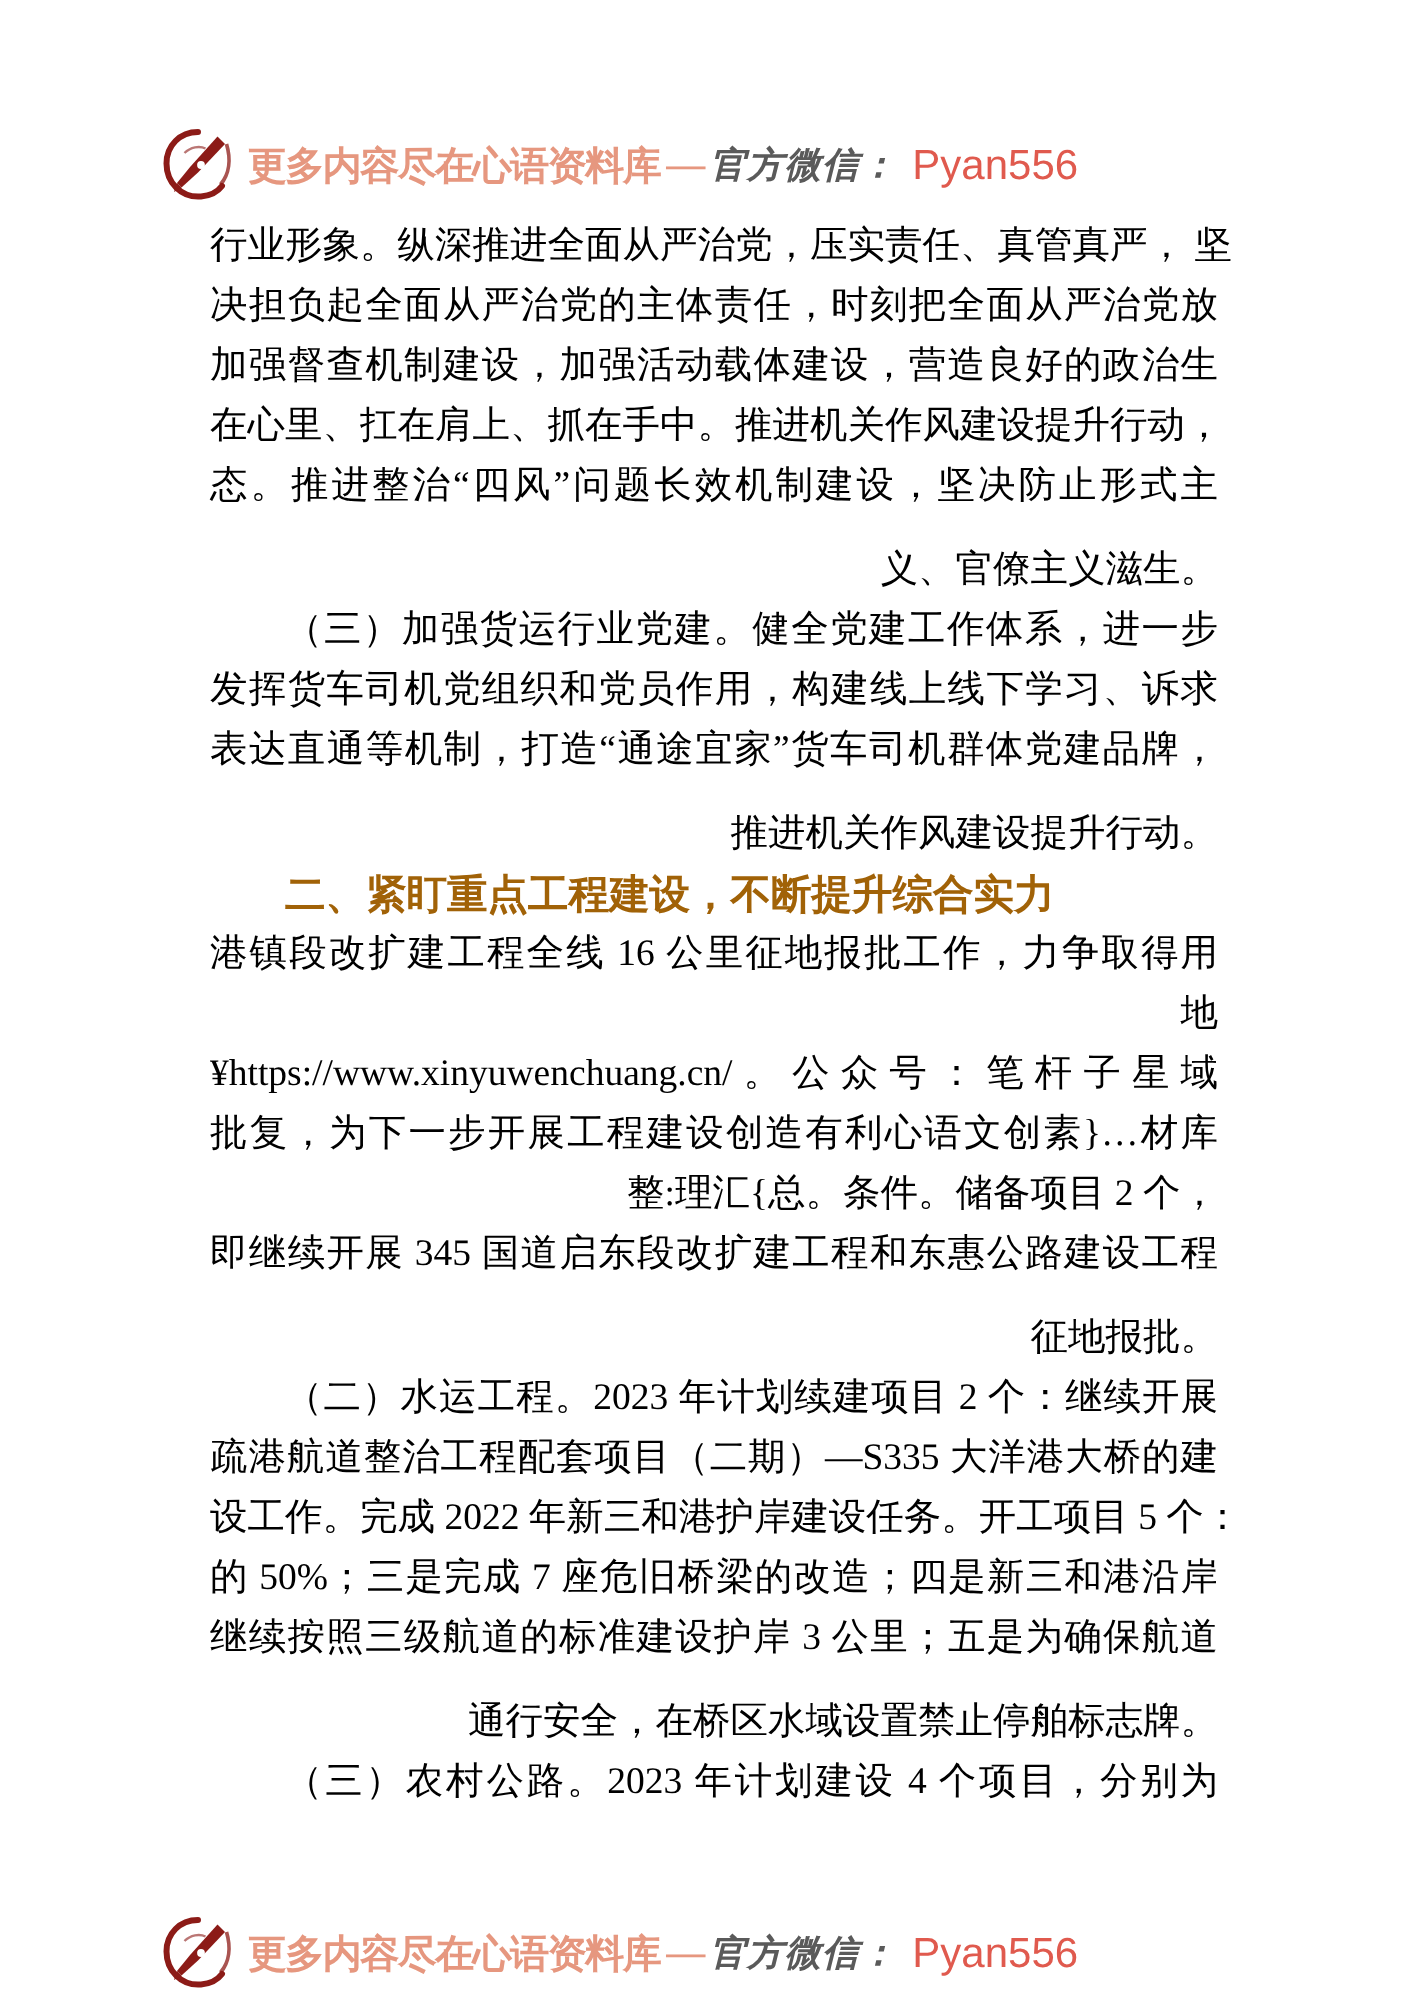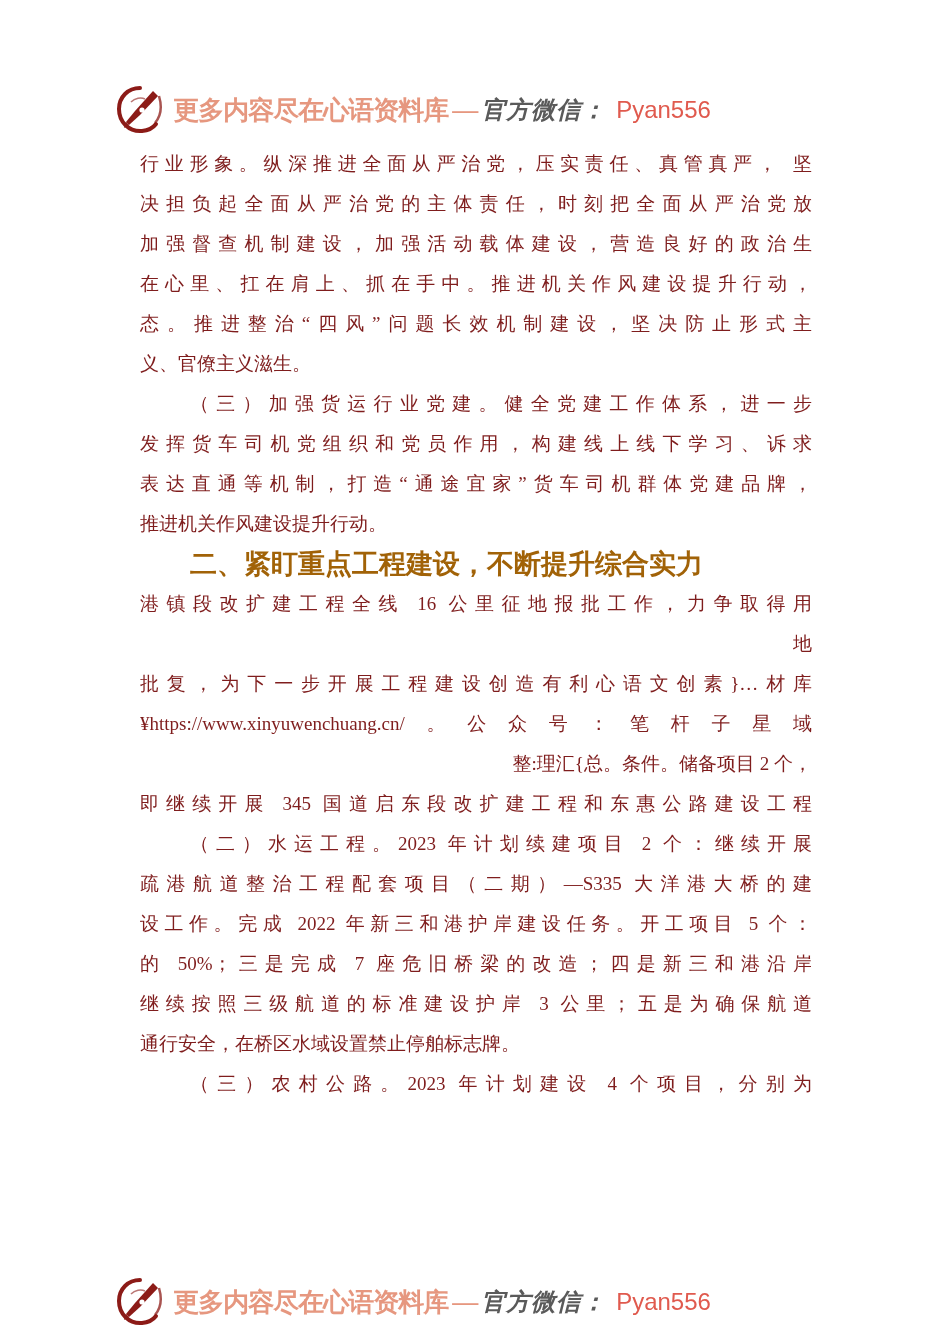--- a/index.html
+++ b/index.html
@@ -32,41 +32,41 @@
   .wm-label {
     font-family: Liberation Sans, sans-serif;
     font-style: italic;
     font-weight: bold;
     font-size: 24px;
     letter-spacing: 1px;
     white-space: nowrap;
   }
   .wm-id {
     font-family: "Liberation Sans", "DejaVu Sans", sans-serif;
-    font-size: 24px;
+    font-size: 28px;
     padding-left: 6px;
     white-space: nowrap;
   }
   
   .doc {
     position: absolute;
     top: 144px;
     left: 140px;
     width: 672px;
   }
   .line {
     font-family: "Liberation Serif", "DejaVu Serif", serif;
-    font-size: 19px;
+    font-size: 25px;
     line-height: 40px;
     height: 40px;
     white-space: nowrap;
-    color: #7f1d1d;
+    color: #000000;
   }
   .line.fill { text-align: justify; text-align-last: justify; }
-  .line.last { text-align: left; }
+  .line.last { text-align: right; margin-top: 16px; }
   .line.right { text-align: right; }
   .line.indent { padding-left: 50px; }
   .line.heading {
     font-family: "Liberation Sans", "DejaVu Sans", sans-serif;
     font-weight: bold;
     font-size: 27px;
     color: #a16207;
     text-align: left;
     text-align-last: auto;
   }
@@ -100,24 +100,25 @@
       <div class="line fill">在心里、扛在肩上、抓在手中。推进机关作风建设提升行动，</div>
       <div class="line fill">态。推进整治“四风”问题长效机制建设，坚决防止形式主</div>
       <div class="line last">义、官僚主义滋生。</div>
       <div class="line fill indent">（三）加强货运行业党建。健全党建工作体系，进一步</div>
       <div class="line fill">发挥货车司机党组织和党员作用，构建线上线下学习、诉求</div>
       <div class="line fill">表达直通等机制，打造“通途宜家”货车司机群体党建品牌，</div>
       <div class="line last">推进机关作风建设提升行动。</div>
       <div class="line heading indent">二、紧盯重点工程建设，不断提升综合实力</div>
       <div class="line fill">港镇段改扩建工程全线 16 公里征地报批工作，力争取得用</div>
       <div class="line right">地</div>
+      <div class="line fill">¥https://www.xinyuwenchuang.cn/。公众号：笔杆子星域</div>
       <div class="line fill">批复，为下一步开展工程建设创造有利心语文创素}…材库</div>
-      <div class="line fill">¥https://www.xinyuwenchuang.cn/。公众号：笔杆子星域</div>
       <div class="line right">整:理汇{总。条件。储备项目 2 个，</div>
       <div class="line fill">即继续开展 345 国道启东段改扩建工程和东惠公路建设工程</div>
+      <div class="line last">征地报批。</div>
       <div class="line fill indent">（二）水运工程。2023 年计划续建项目 2 个：继续开展</div>
       <div class="line fill">疏港航道整治工程配套项目（二期）—S335 大洋港大桥的建</div>
       <div class="line fill">设工作。完成 2022 年新三和港护岸建设任务。开工项目 5 个：</div>
       <div class="line fill">的 50%；三是完成 7 座危旧桥梁的改造；四是新三和港沿岸</div>
       <div class="line fill">继续按照三级航道的标准建设护岸 3 公里；五是为确保航道</div>
       <div class="line last">通行安全，在桥区水域设置禁止停舶标志牌。</div>
       <div class="line fill indent">（三）农村公路。2023 年计划建设 4 个项目，分别为</div>
     </div>
 
   <div class="wm footer">

